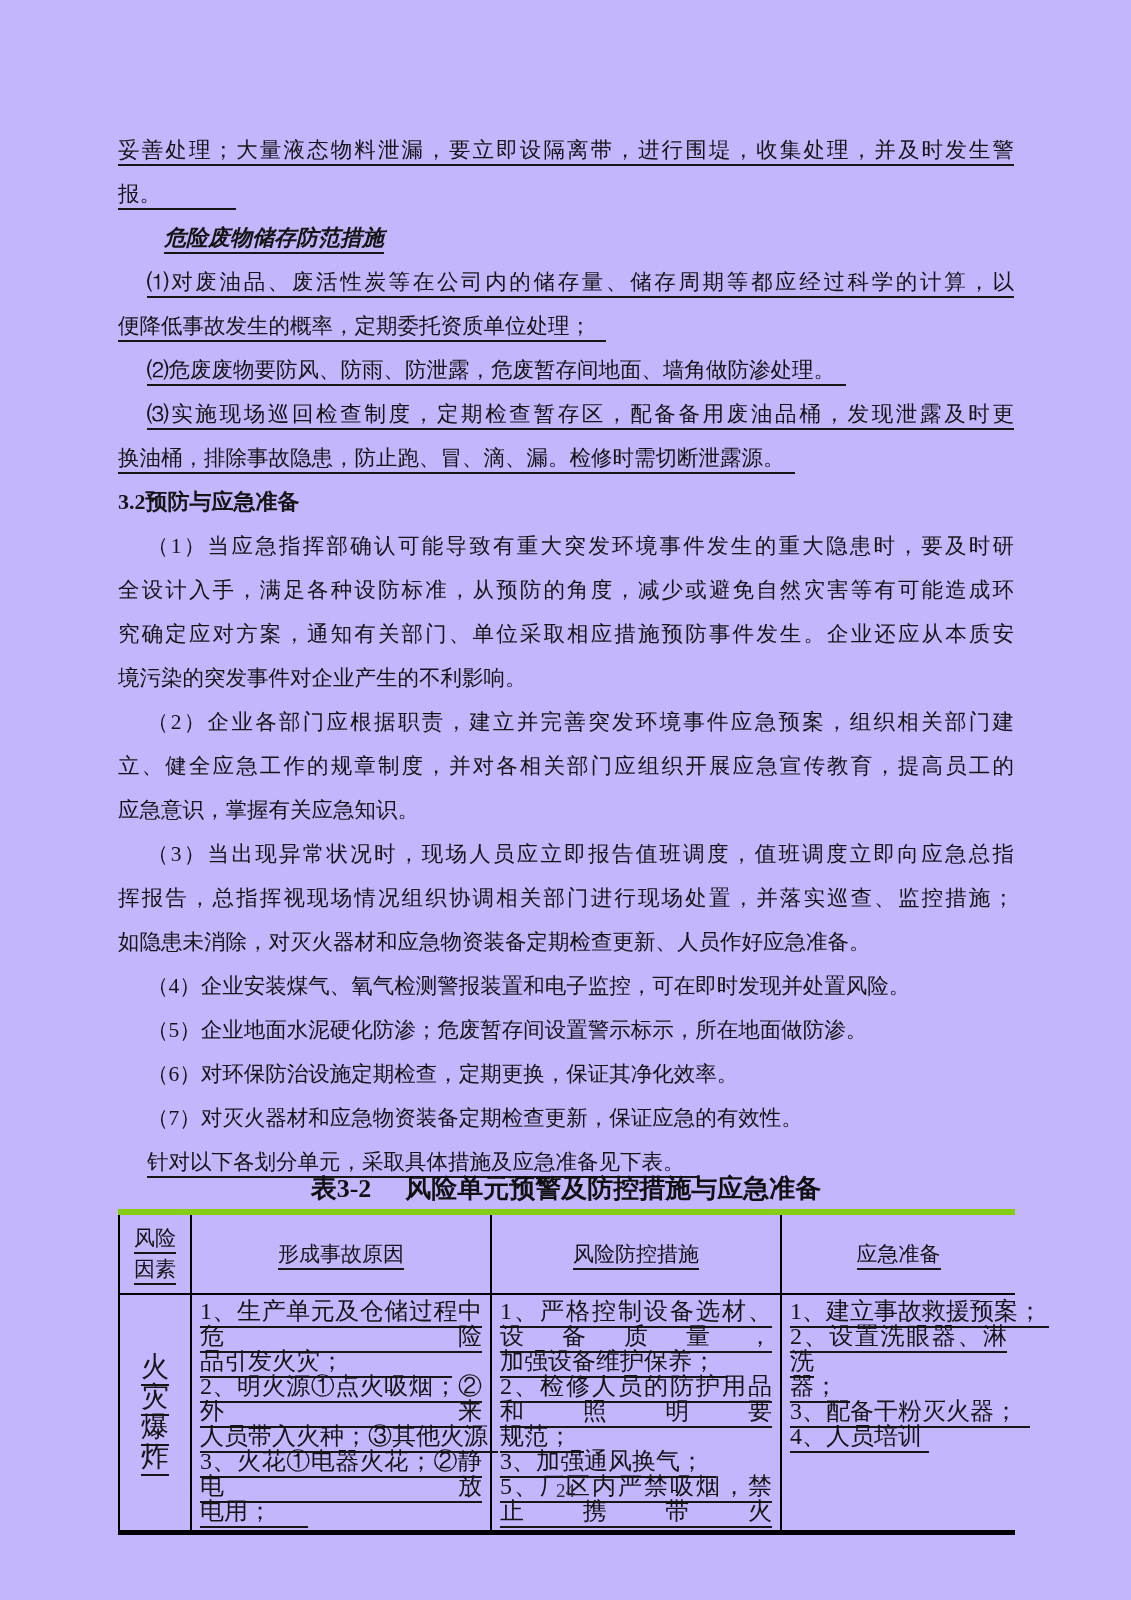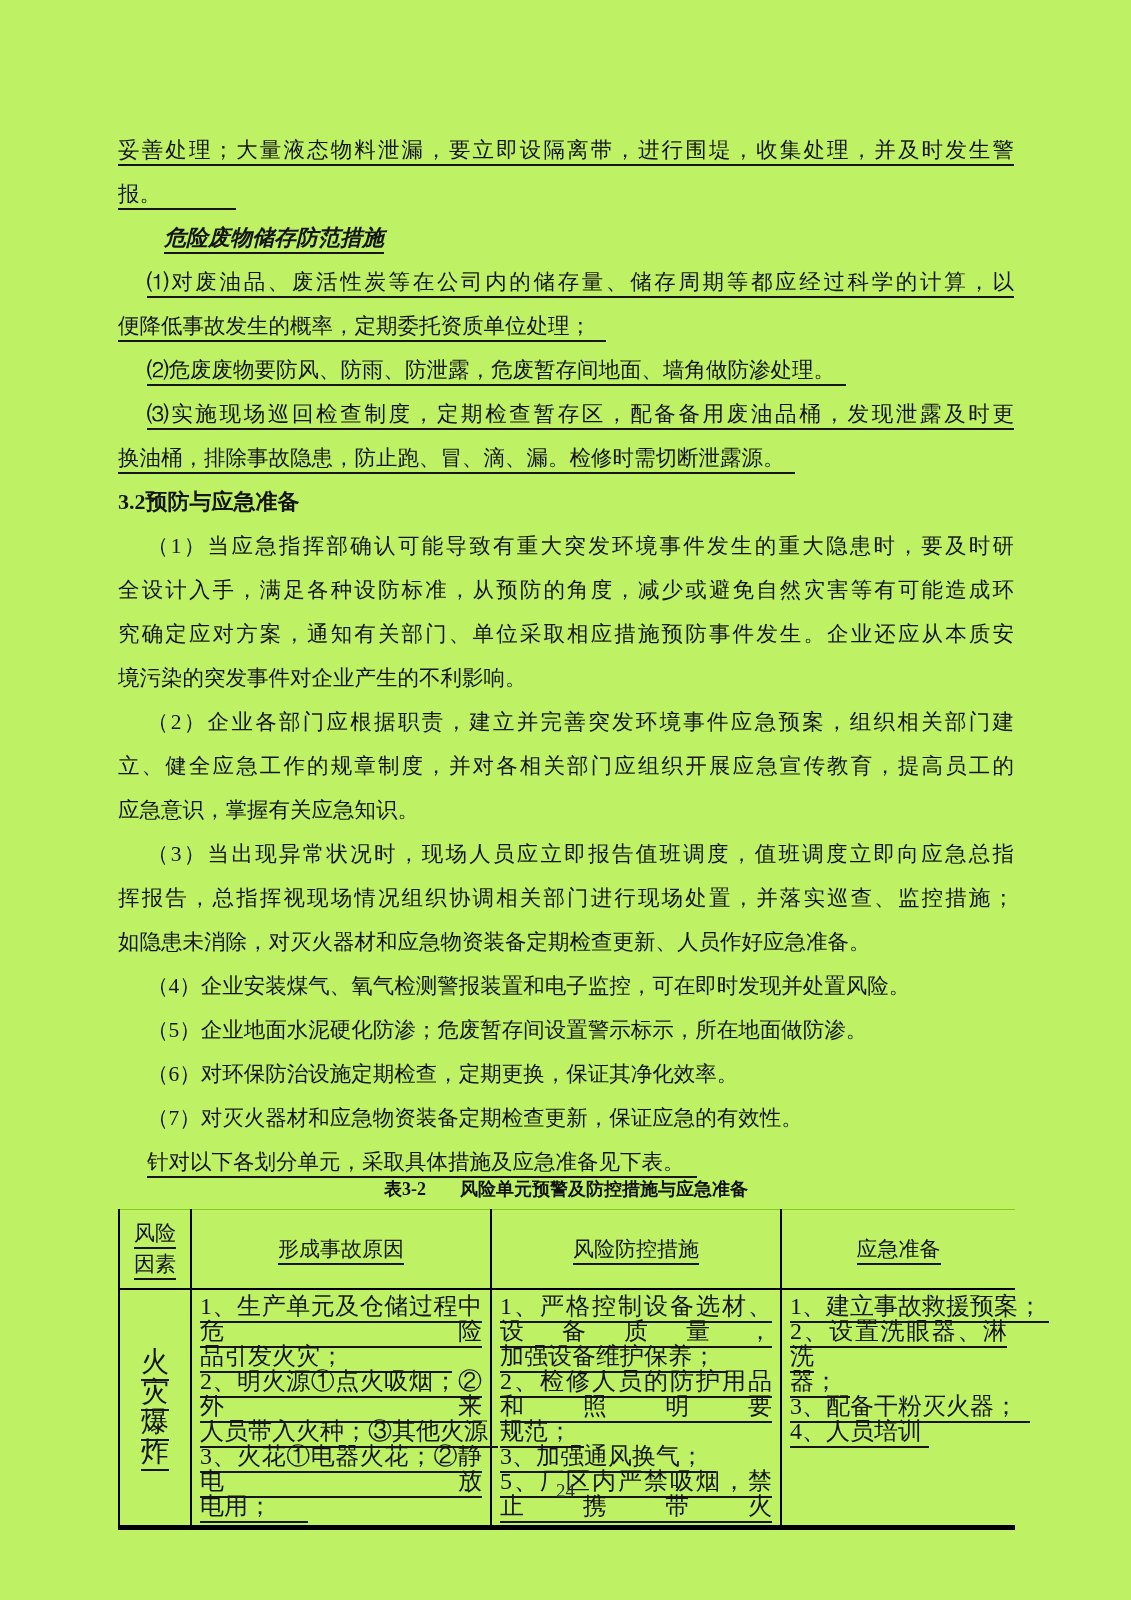--- a/index.html
+++ b/index.html
@@ -1,46 +1,46 @@
 <!DOCTYPE html>
 <html><head>
 <meta charset="utf-8">
 <style>
   html,body{margin:0;padding:0;}
   body{
     width:1131px;height:1600px;background:#ffffff;color:#151515;
     font-family:"Liberation Serif","DejaVu Serif",serif;
     -webkit-font-smoothing:antialiased;
   }
-  .sheet{position:relative;width:1131px;height:1600px;background:#bef264;overflow:hidden;}
+  .sheet{position:relative;width:1131px;height:1600px;background:#c4b5fd;overflow:hidden;}
 
   
   .doc-body{position:absolute;left:118px;top:128px;width:896px;}
   .para{margin:0;}
   .line{
     height:44px;line-height:44px;font-size:21.5px;
     overflow:visible;white-space:nowrap;
   }
   .line.fill{white-space:normal;text-align:justify;text-align-last:justify;}
   .line.ind{text-indent:29px;}
   .heading .line{font-weight:bold;font-size:22px;}
   .heading.hind .line{text-indent:46px;font-style:italic;}
   .lt{display:inline;}
   .u{border-bottom:2px solid #161616;padding-bottom:2px;}
 
   
   .tablewrap{position:absolute;left:118px;top:1174px;width:896px;}
   .caption{
-    text-align:center;font-weight:bold;font-size:18px;line-height:30px;
+    text-align:center;font-weight:bold;font-size:26px;line-height:30px;
     margin:0 0 5px 0;color:#111;
   }
   .cap-label{margin-right:34px;}
   table.risk{
     border-collapse:collapse;table-layout:fixed;width:896px;
-    border-top:1px solid #84cc16;border-bottom:5px solid #000;
+    border-top:6px solid #84cc16;border-bottom:5px solid #000;
   }
   table.risk col.c0{width:72px;}
   table.risk col.c1{width:300px;}
   table.risk col.c2{width:290px;}
   table.risk col.c3{width:234px;}
   table.risk th,table.risk td{
     border-left:2px solid #000;
     vertical-align:middle;font-weight:normal;
   }
   table.risk th{

